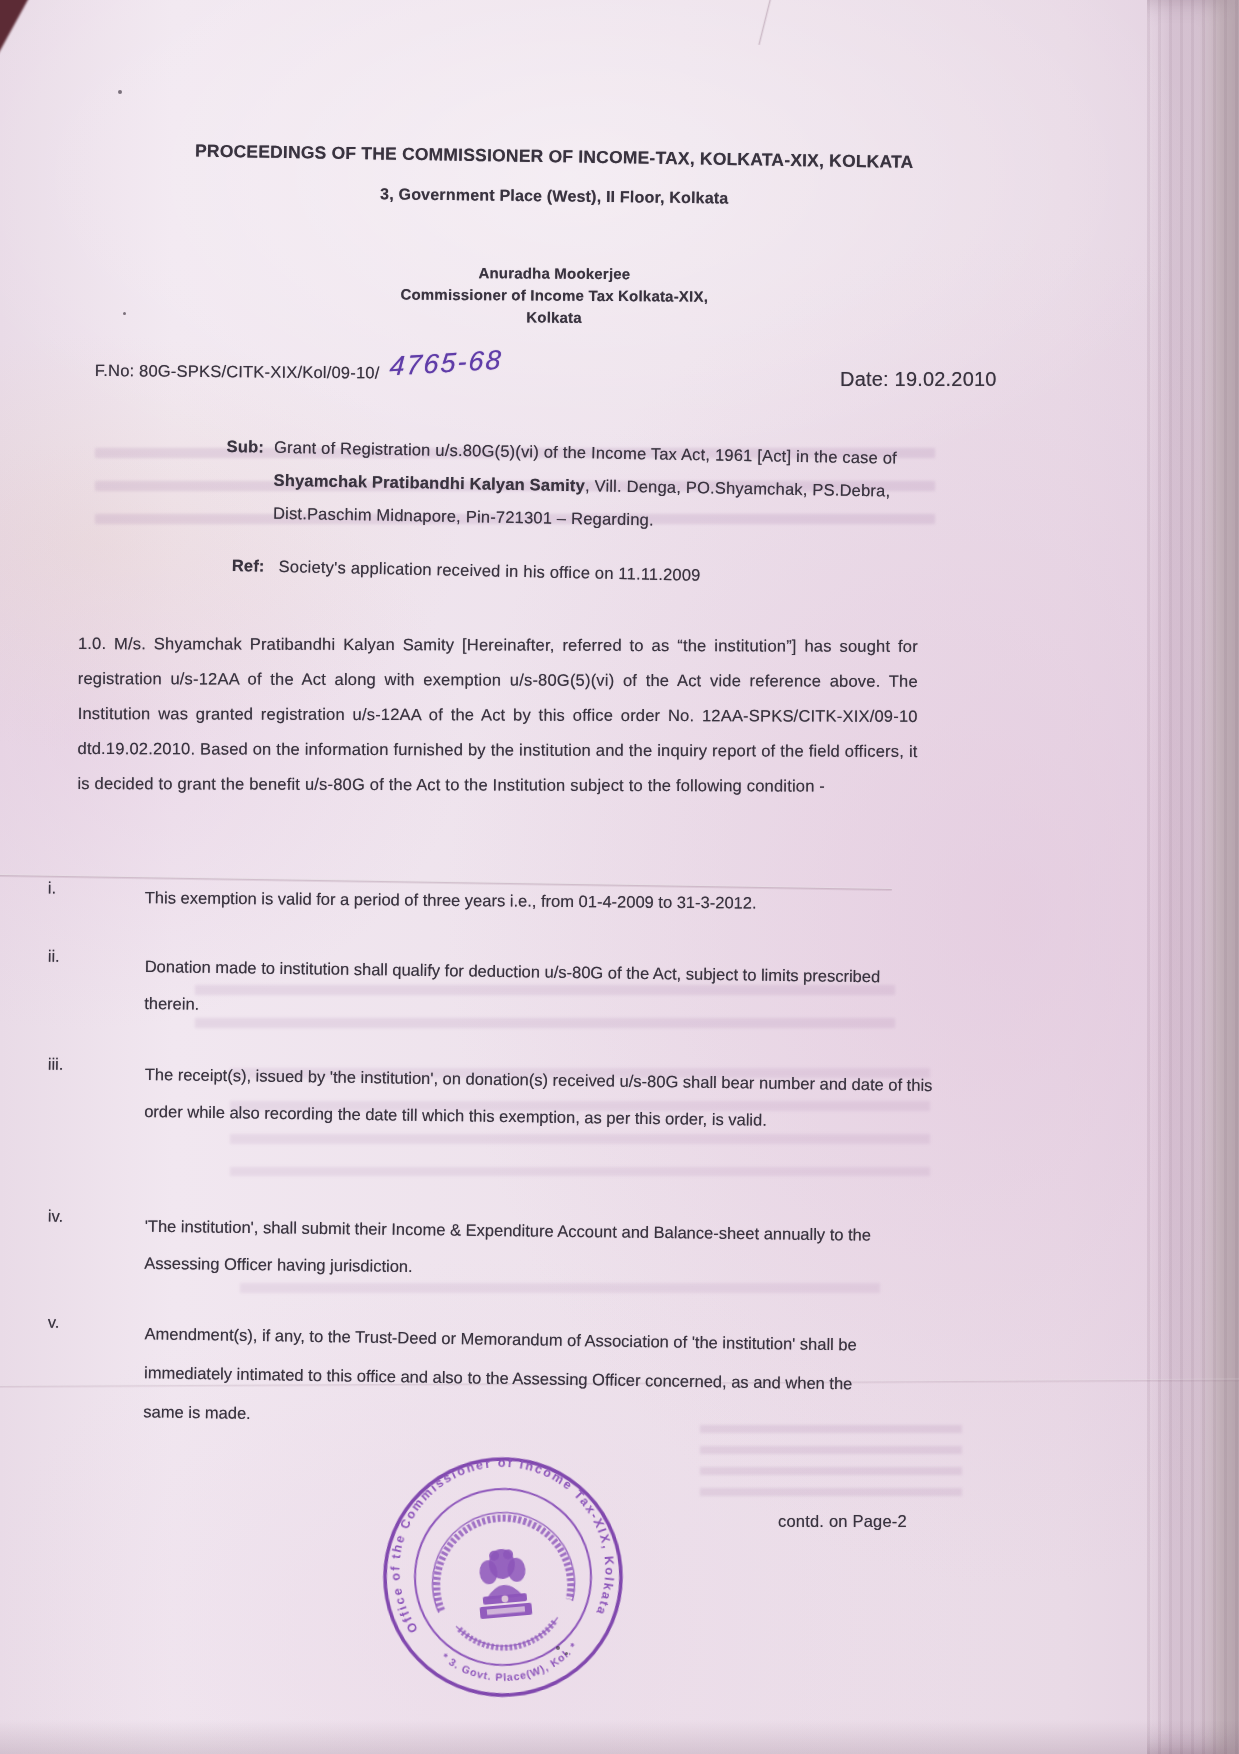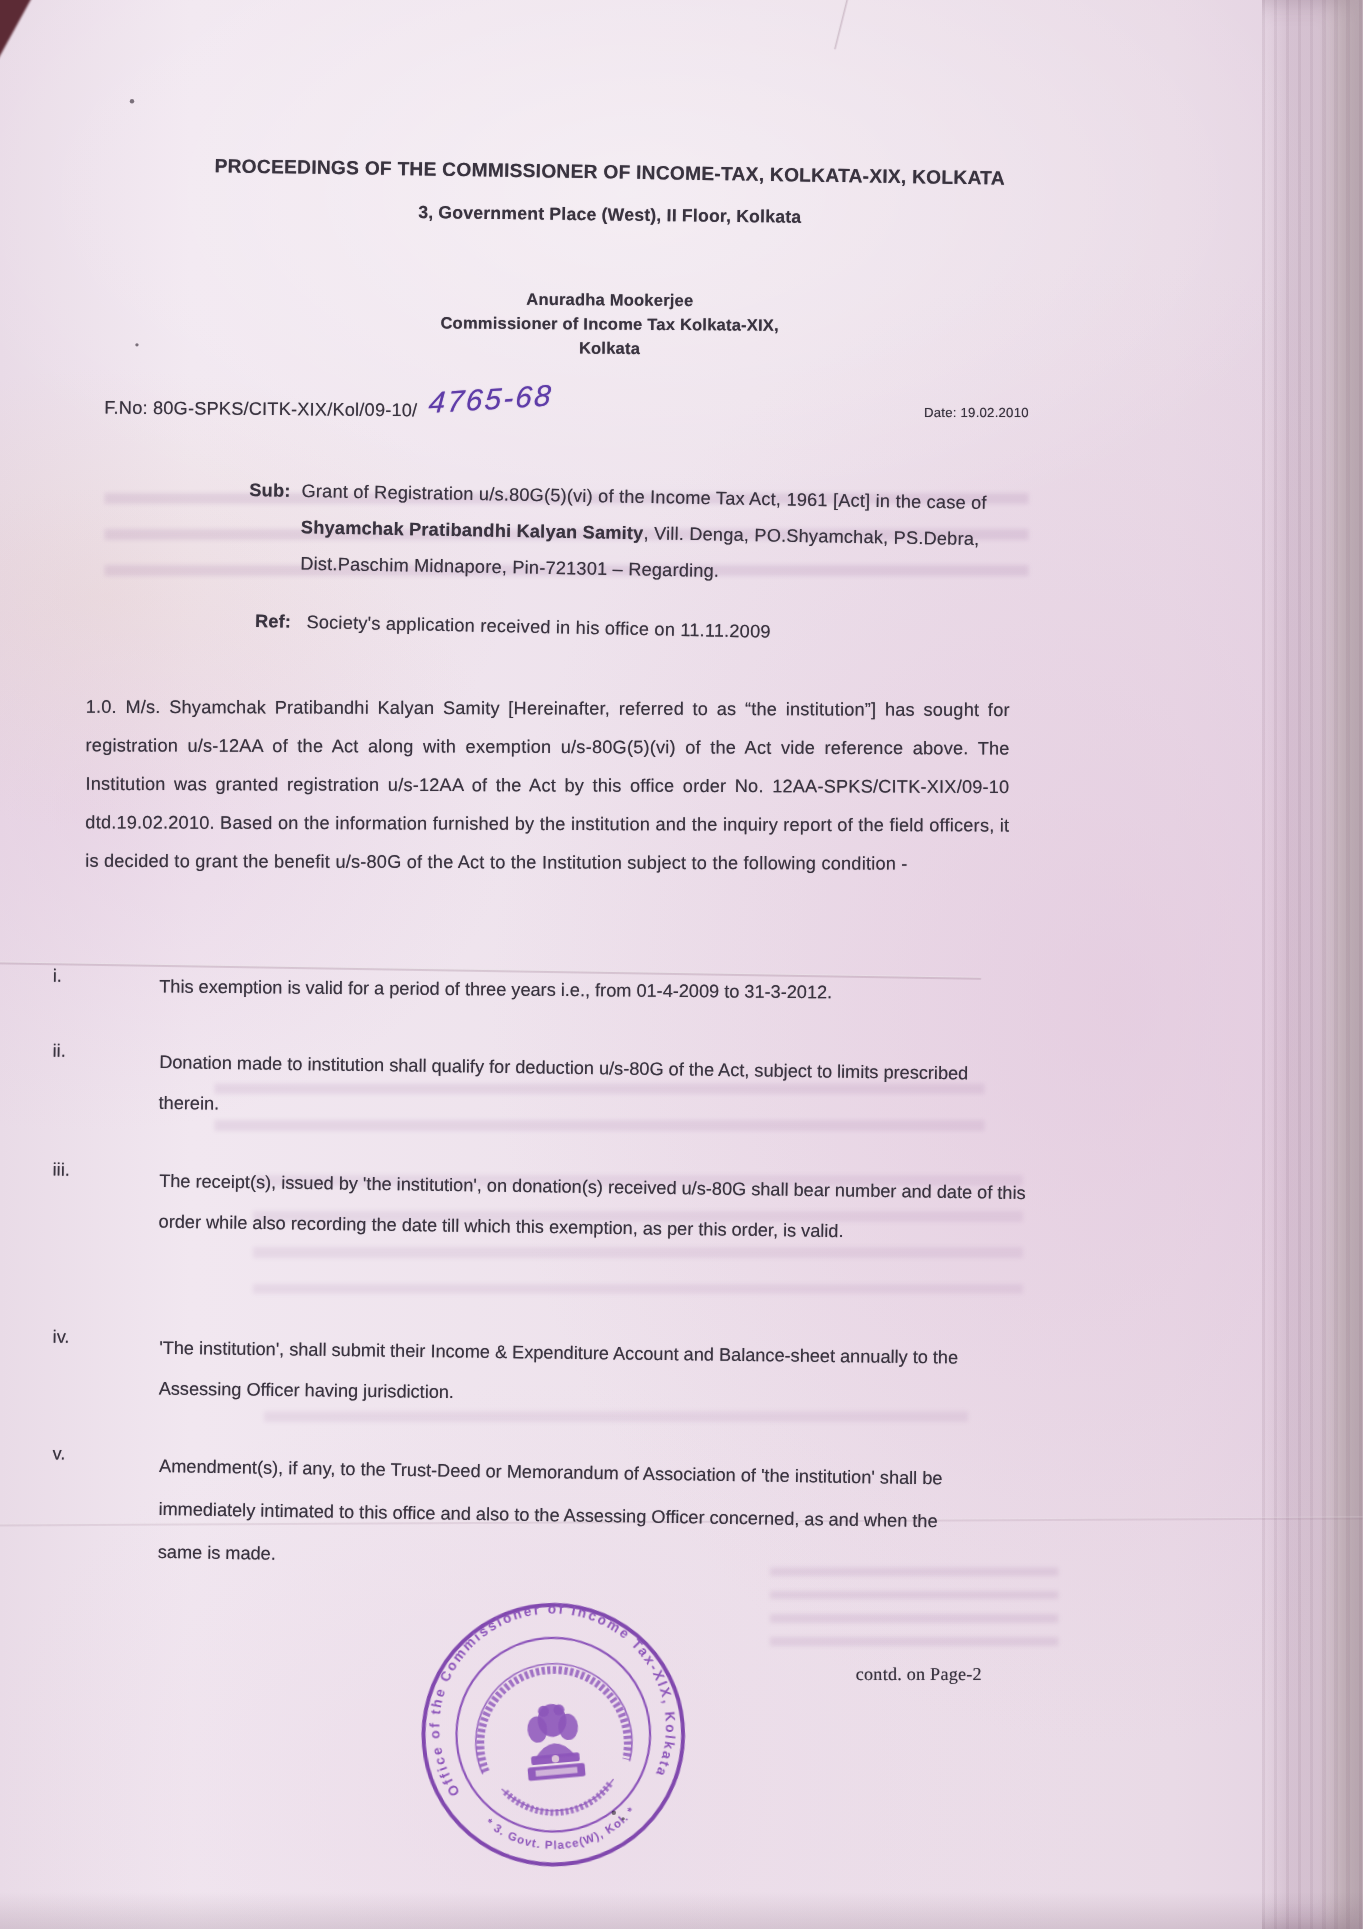--- a/index.html
+++ b/index.html
@@ -32,36 +32,36 @@
   .lines21{background-image:repeating-linear-gradient(180deg,rgba(150,104,156,0.30) 0 8px,transparent 8px 21px);}
   .speck{position:absolute;background:#473d48;border-radius:50%;opacity:.7;}
   .t{position:absolute;color:#39333f;letter-spacing:.2px;text-shadow:0 0 .7px rgba(57,51,63,.6);transform-origin:left top;}
   .title{left:30px;right:160px;top:138px;text-align:center;font-size:17.5px;font-weight:700;transform:rotate(0.9deg);}
   .address{left:30px;right:160px;top:181px;text-align:center;font-size:16px;font-weight:700;transform:rotate(0.7deg);}
   .officer{left:30px;right:160px;top:259px;text-align:center;font-size:15px;font-weight:700;line-height:22px;transform:rotate(0.4deg);}
   .fno{left:95px;top:352px;font-size:16.5px;transform:rotate(0.5deg);white-space:nowrap;}
   .hand{display:inline-block;font-size:27px;font-style:italic;font-weight:400;color:#5f3ca8;
     letter-spacing:2px;transform:rotate(-4deg) translateY(-3px) skewX(-8deg);transform-origin:left bottom;
     text-shadow:0 0 1px rgba(95,60,168,.7);margin-left:9px;}
-  .date{left:840px;top:368px;font-size:12px;}
+  .date{left:840px;top:368px;font-size:20px;}
   .sub{left:227px;top:430px;display:flex;gap:10px;font-size:16.5px;line-height:33px;transform:rotate(1.0deg);}
   .sub .lbl{font-weight:700;flex:0 0 auto;}
   .sub .body{width:678px;}
   .ref{left:232px;top:556px;font-size:16.5px;transform:rotate(1.2deg);white-space:nowrap;}
   .ref .lbl{font-weight:700;margin-right:14px;}
   .para{left:78px;top:626px;width:840px;font-size:16.5px;line-height:35px;text-align:justify;transform:rotate(0.2deg);}
   .cond{position:absolute;transform-origin:left top;}
   .cond .num{position:absolute;left:48px;top:0;width:80px;font-size:16.5px;color:#39333f;text-shadow:0 0 .7px rgba(57,51,63,.6);}
   .cond .ctext{position:absolute;left:145px;top:0;font-size:16.5px;line-height:37px;color:#39333f;text-shadow:0 0 .7px rgba(57,51,63,.6);}
   .c1{top:878px;transform:rotate(0.5deg);} .c1 .ctext{width:800px;}
   .c2{top:946px;transform:rotate(0.8deg);} .c2 .ctext{width:782px;}
   .c3{top:1054px;transform:rotate(0.8deg);} .c3 .ctext{width:790px;}
   .c4{top:1206px;transform:rotate(0.7deg);} .c4 .ctext{width:770px;}
   .c5{top:1312px;transform:rotate(0.9deg);} .c5 .ctext{width:726px;line-height:39px;}
-  .contd{left:778px;top:1512px;font-size:16.5px;font-family:Liberation Serif, serif;}
+  .contd{left:778px;top:1512px;font-size:16.5px;}
   .stamp{position:absolute;left:378px;top:1452px;width:250px;height:250px;transform:rotate(-5deg);
     opacity:.88;filter:blur(0.3px);mix-blend-mode:multiply;}
 </style>
 </head>
 <body>
 
 <div class="scan">
 
   <div class="page-edge"></div>
   <div class="corner-tear"></div>

